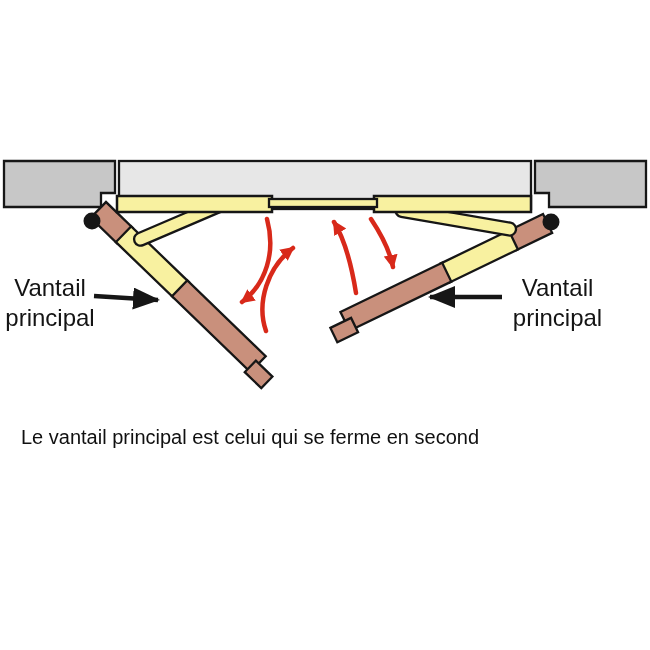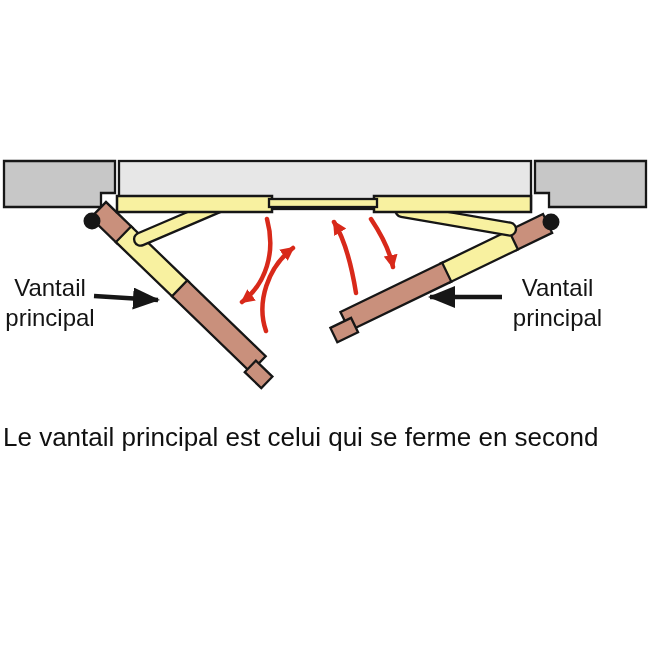--- a/index.html
+++ b/index.html
@@ -11,21 +11,21 @@
   .o  { stroke:#161616; stroke-width:2.3px; }
   .o25{ stroke:#161616; stroke-width:2.5px; }
   .swing { fill:none; stroke-width:4.5px; stroke-linecap:round; }
   .ptr { stroke:#161616; stroke-width:4.5px; }
   .door-label {
     position:absolute; text-align:center; font-size:24px; line-height:30px;
     letter-spacing:0; color:#141414; white-space:nowrap;
   }
   .door-label .ln { display:block; }
   .caption {
-    position:absolute; left:3px; top:421px; font-size:26px; line-height:33px;
+    position:absolute; left:21px; top:421px; font-size:20px; line-height:33px;
     white-space:nowrap; color:#101010;
   }
 </style>
 </head>
 <body>
 
 <div class="stage">
 
   <svg class="diagram" width="650" height="650" viewBox="0 0 650 650">
     <defs>

